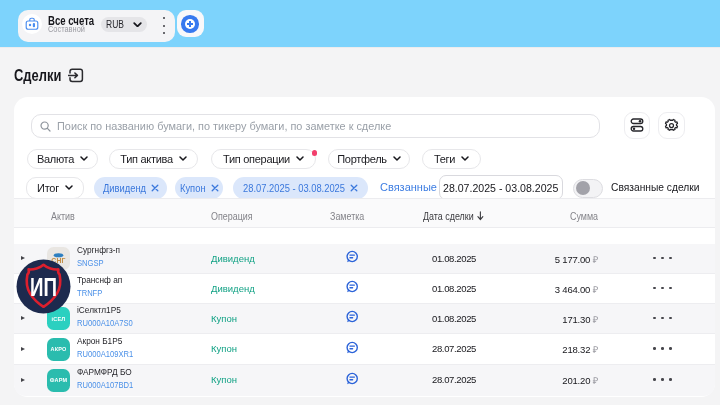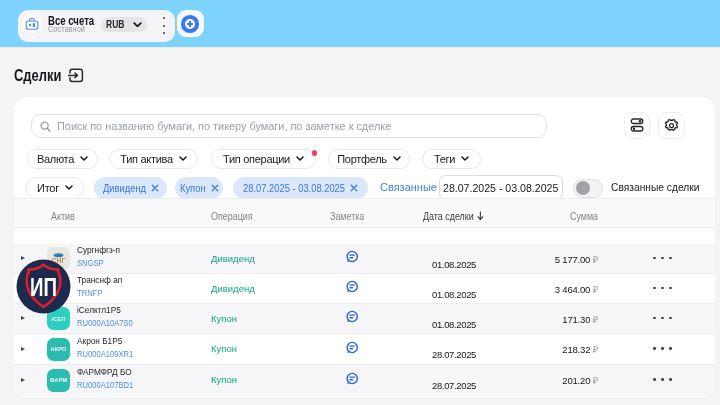--- a/index.html
+++ b/index.html
@@ -2,36 +2,36 @@
 <html><head><meta charset="utf-8"><style>
 *{margin:0;padding:0;box-sizing:border-box}
 html,body{width:720px;height:405px;overflow:hidden;background:#f4f4f5;font-family:"Liberation Sans",sans-serif;-webkit-font-smoothing:antialiased}
 .sx{display:inline-block;transform-origin:0 50%;white-space:nowrap}
 
 #topbar{position:absolute;left:0;top:0;width:720px;height:48px;background:#7dd3fc;border-bottom:1px solid #ececee}
 #acct{position:absolute;left:17.5px;top:9.5px;width:157.5px;height:32.5px;background:#f4f4f6;border-radius:10px}
 #avatar{position:absolute;left:4.5px;top:4.5px;width:20px;height:20px;background:#fff;border-radius:50%}
 #acct .nm{position:absolute;left:30.5px;top:4.5px;font-size:12px;font-weight:bold;color:#17171c;transform:scaleX(.8);transform-origin:0 0}
 #acct .sb{position:absolute;left:30.5px;top:13.5px;font-size:9.5px;color:#9b9ba2;transform:scaleX(.78);transform-origin:0 0}
-#rub{position:absolute;left:83.5px;top:7px;width:46px;height:15.5px;background:#e5e5e8;border-radius:8px;font-size:10px;font-weight:bold;color:#26262b;display:flex;align-items:center;justify-content:center;gap:6px}
+#rub{position:absolute;left:83.5px;top:7px;width:46px;height:15.5px;background:#e5e5e8;border-radius:8px;font-size:10px;font-weight:normal;color:#26262b;display:flex;align-items:center;justify-content:center;gap:6px}
 #rub .sx{transform:scaleX(.85)}
 #dots3{position:absolute;left:142.5px;top:7.5px;width:8px;height:17.5px;display:flex;flex-direction:column;align-items:center;justify-content:space-between}
 #dots3 i{width:2.3px;height:2.3px;border-radius:50%;background:#3c3c42}
 #plusbtn{position:absolute;left:181px;top:15px;width:17.5px;height:17.5px;border-radius:50%;background:#3779ef;display:flex;align-items:center;justify-content:center}
 #plusbtn .in{width:10.5px;height:10.5px;background:#fff;border-radius:50%;position:relative}
 #plusbtn .in:before,#plusbtn .in:after{content:"";position:absolute;background:#3779ef}
 #plusbtn .in:before{left:2.2px;top:4.5px;width:6.1px;height:1.6px}
 #plusbtn .in:after{left:4.5px;top:2.2px;width:1.6px;height:6.1px}
 
 #hdg{position:absolute;left:14px;top:65.5px;font-size:17px;font-weight:bold;color:#17171c;transform:scaleX(.76);transform-origin:0 0;white-space:nowrap}
 #hdgic{position:absolute;left:67.5px;top:67.5px}
 
 #card{position:absolute;left:14px;top:97px;width:701px;height:300px;background:#fff;border-radius:14px}
 
-#search{position:absolute;left:17px;top:16.5px;width:516px;height:24px;border:1px solid #e2e2e6;border-radius:10px}
+#search{position:absolute;left:17px;top:16.5px;width:569px;height:24px;border:1px solid #e2e2e6;border-radius:10px}
 #search .ph{position:absolute;left:25px;top:5.5px;font-size:11px;color:#9aa0a8;white-space:nowrap;transform:scaleX(.99);transform-origin:0 0}
 .icobtn{position:absolute;top:15px;width:26.5px;height:26.5px;border:1px solid #ededf0;border-radius:9px;background:#fff;display:flex;align-items:center;justify-content:center}
 
 .pill{position:absolute;top:51.5px;height:20px;border:1px solid #e7e7ea;border-radius:10px;background:#fff;font-size:11px;letter-spacing:-.3px;color:#1b1b20;display:flex;align-items:center;justify-content:center;gap:6px;white-space:nowrap}
 
 .pill2{top:80px;height:21.5px}
 .chip{position:absolute;top:79.5px;height:22px;border-radius:11px;background:#dbe7fb;font-size:11px;color:#3b78dc;display:flex;align-items:center;justify-content:center;gap:5px;white-space:nowrap}
 .chip .sx{transform:scaleX(.85);transform-origin:0 50%;overflow:visible}
 #clear{position:absolute;left:366px;top:84px;font-size:11px;color:#3d7de2}
 #datebox{position:absolute;left:425px;top:78px;width:124px;height:25px;border:1px solid #d9d9de;border-radius:7px;background:#fff;font-size:11.5px;color:#17171c;display:flex;align-items:center;justify-content:center;white-space:nowrap}
@@ -44,21 +44,21 @@
 #thead span{position:absolute;top:10.5px;white-space:nowrap;transform:scaleX(.85);transform-origin:0 50%}
 .row{position:absolute;left:0;width:701px;height:30px;font-size:9.5px}
 .row.g{background:#f6f6f8}
 .rsep{border-bottom:1px solid #ededf0}
 .caret{position:absolute;left:6.5px;top:12.5px;width:0;height:0;border-left:4.2px solid #44444a;border-top:2.9px solid transparent;border-bottom:2.9px solid transparent}
 .aicon{position:absolute;left:33px;top:3.5px;width:23px;height:23px;border-radius:6.5px;color:#fff;font-weight:bold;font-size:5.5px;display:flex;align-items:center;justify-content:center;letter-spacing:.2px}
 .nm1{position:absolute;left:63px;top:0.5px;font-size:9.5px;color:#26262b;white-space:nowrap;transform:scaleX(.87);transform-origin:0 0}
 .nm2{position:absolute;left:63px;top:13.5px;font-size:9.5px;color:#4a90e8;white-space:nowrap;transform:scaleX(.8);transform-origin:0 0}
 .op{position:absolute;left:197px;top:9px;color:#12a285}
 .note{position:absolute;left:330.5px;top:6.5px}
-.dt{position:absolute;left:418px;top:15px;color:#17171c;letter-spacing:-.35px}
+.dt{position:absolute;left:418px;top:9px;color:#17171c;letter-spacing:-.35px}
 .sum{position:absolute;right:117px;top:9px;color:#17171c;text-align:left;letter-spacing:-.2px}
 .sum i{font-style:normal;color:#9b9ba2}
 .mdots{position:absolute;left:639px;top:13px;width:19px;display:flex;justify-content:space-between}
 .mdots i{width:2.6px;height:2.6px;border-radius:50%;background:#46464c}
 </style></head>
 <body>
 <div id="topbar">
   <div id="acct">
     <div id="avatar">
       <svg width="20" height="20" viewBox="0 0 20 20">

